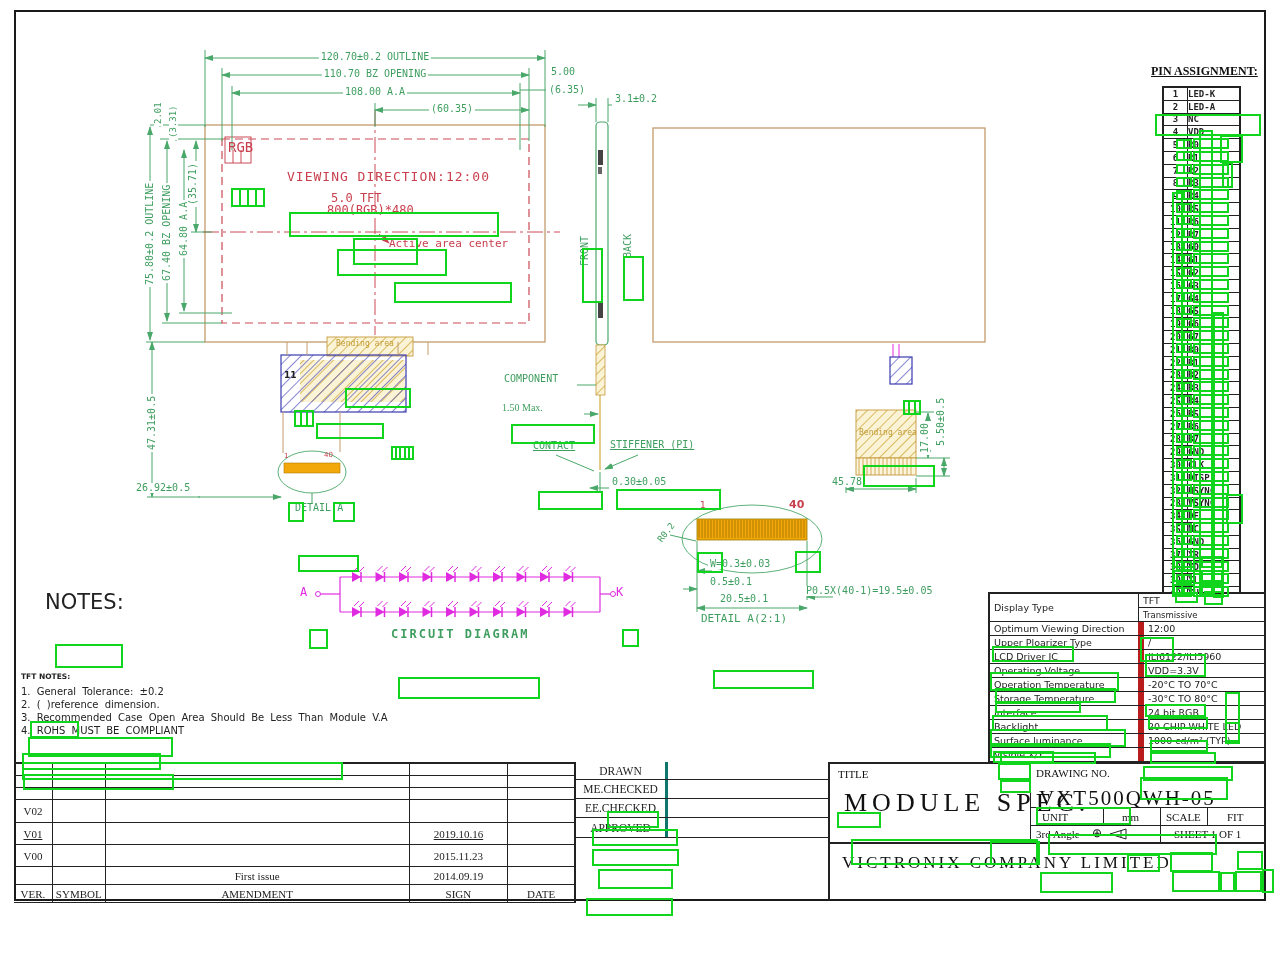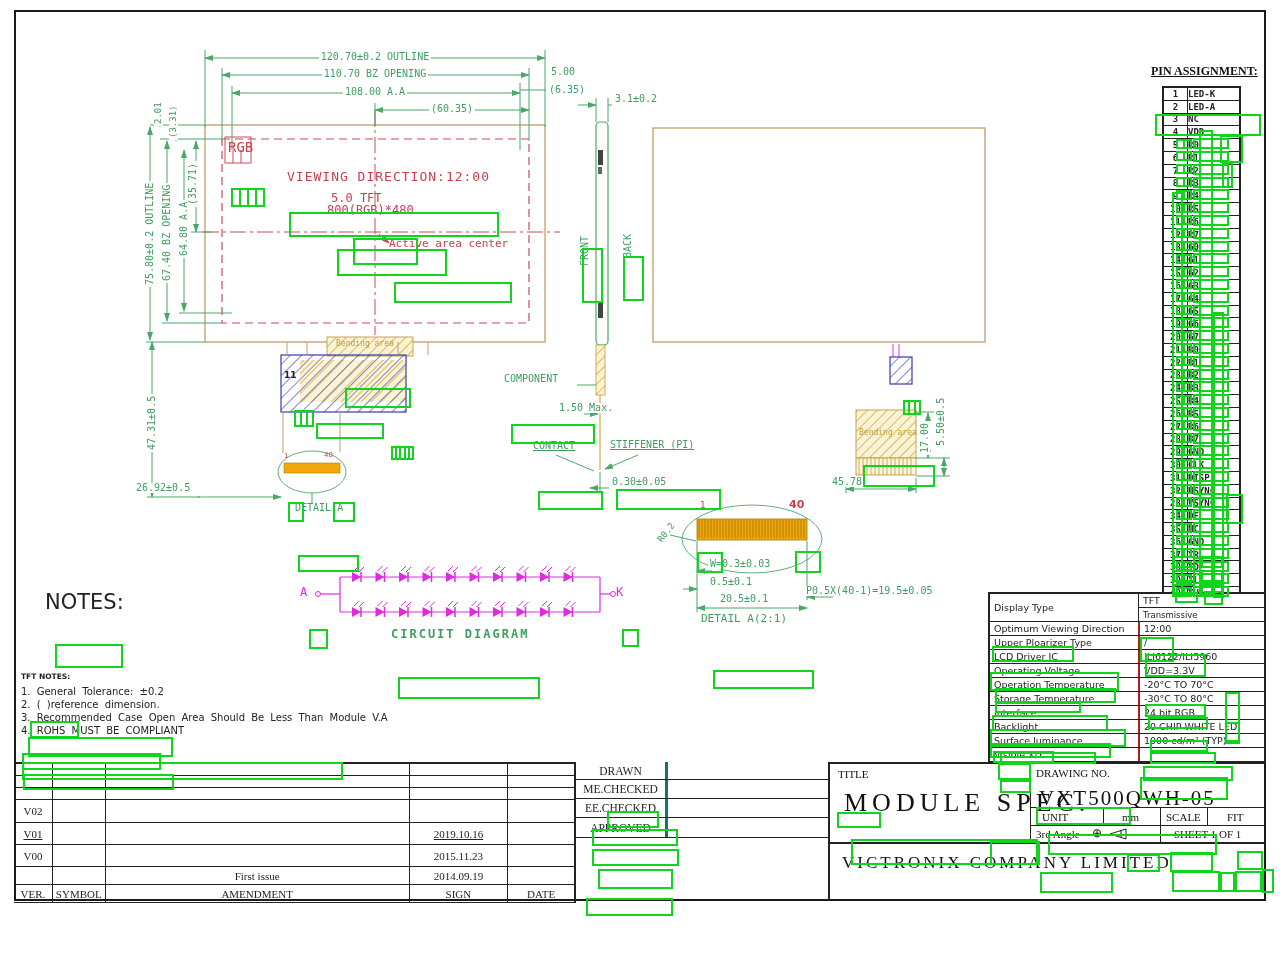--- a/index.html
+++ b/index.html
@@ -25,21 +25,21 @@
         font-family:"DejaVu Sans Mono",monospace;font-size:9px;font-weight:bold;}
   .prow:last-child{border-bottom:none;}
   .pno{width:24px;height:100%;border-right:1px solid #222;display:flex;align-items:center;justify-content:center;box-sizing:border-box;}
   .pnm{flex:1;text-align:left;}
   
   #spec-table{position:absolute;left:988px;top:592px;width:278px;border:2px solid #222;
               box-sizing:border-box;z-index:2;background:#fff;font-size:9.5px;}
   .srow{display:flex;border-top:1px solid #222;box-sizing:border-box;height:14px;align-items:stretch;}
   .srow:first-child{border-top:none;height:27px;}
   .slab{width:148px;padding-left:4px;display:flex;align-items:center;box-sizing:border-box;}
-  .sval{flex:1;border-left:2px solid #b91c1c;padding-left:4px;display:flex;align-items:center;box-sizing:border-box;}
+  .sval{flex:1;border-left:6px solid #b91c1c;padding-left:4px;display:flex;align-items:center;box-sizing:border-box;}
   .sval0{flex:1;border-left:1px solid #222;display:flex;flex-direction:column;box-sizing:border-box;}
   .sval0 div{flex:1;padding-left:4px;display:flex;align-items:center;}
   .sval0 div+div{border-top:1px solid #222;font-size:8.5px;}
   
   #rev-table{position:absolute;left:14px;top:762px;width:562px;border-top:2px solid #222;border-right:2px solid #222;
              box-sizing:border-box;z-index:2;font-family:"Liberation Serif",serif;font-size:11px;}
   .rrow{display:flex;border-bottom:1px solid #222;box-sizing:border-box;}
   .rcell{display:flex;align-items:center;justify-content:center;box-sizing:border-box;height:100%;}
   .br{border-right:1px solid #222;}
   
@@ -334,21 +334,21 @@
   <span class="t dim rot" style="left:145px;top:287px;">75.80±0.2 OUTLINE</span>
   <span class="t dim rot" style="left:162px;top:283px;">67.40 BZ OPENING</span>
   <span class="t dim rot" style="left:179px;top:258px;">64.80 A.A</span>
   <span class="t dim rot" style="left:188px;top:207px;">(35.71)</span>
   <span class="t dim rot" style="left:147px;top:452px;">47.31±0.5</span>
   <span class="t dim" style="left:134px;top:483px;">26.92±0.5</span>
   <span class="t dim" style="left:830px;top:477px;">45.78</span>
   <span class="t dim rot" style="left:920px;top:455px;">17.00</span>
   <span class="t dim rot" style="left:936px;top:448px;">5.50±0.5</span>
   <span class="t dim" style="left:502px;top:374px;">COMPONENT</span>
-  <span class="t dim" style="left:557px;top:403px;">1.50 Max.</span>
+  <span class="t dim" style="left:500px;top:403px;font-family:Liberation Serif, serif;">1.50 Max.</span>
   <span class="t dim udl" style="left:531px;top:441px;">CONTACT</span>
   <span class="t dim udl" style="left:608px;top:440px;">STIFFENER (PI)</span>
   <span class="t dim" style="left:610px;top:477px;">0.30±0.05</span>
   <span class="t dim rot grn" style="left:580px;top:268px;background:transparent;">FRONT</span>
   <span class="t dim rot grn" style="left:623px;top:260px;background:transparent;">BACK</span>
   <span class="t dim yel" style="left:334px;top:340px;font-size:8px;background:transparent;">Bending area</span>
   <span class="t dim yel" style="left:857px;top:429px;font-size:8px;background:transparent;">Bending area</span>
   <span class="t dim grn" style="left:293px;top:503px;background:transparent;">DETAIL A</span>
   <span class="t dim" style="left:708px;top:559px;">W=0.3±0.03</span>
   <span class="t dim" style="left:708px;top:577px;">0.5±0.1</span>

